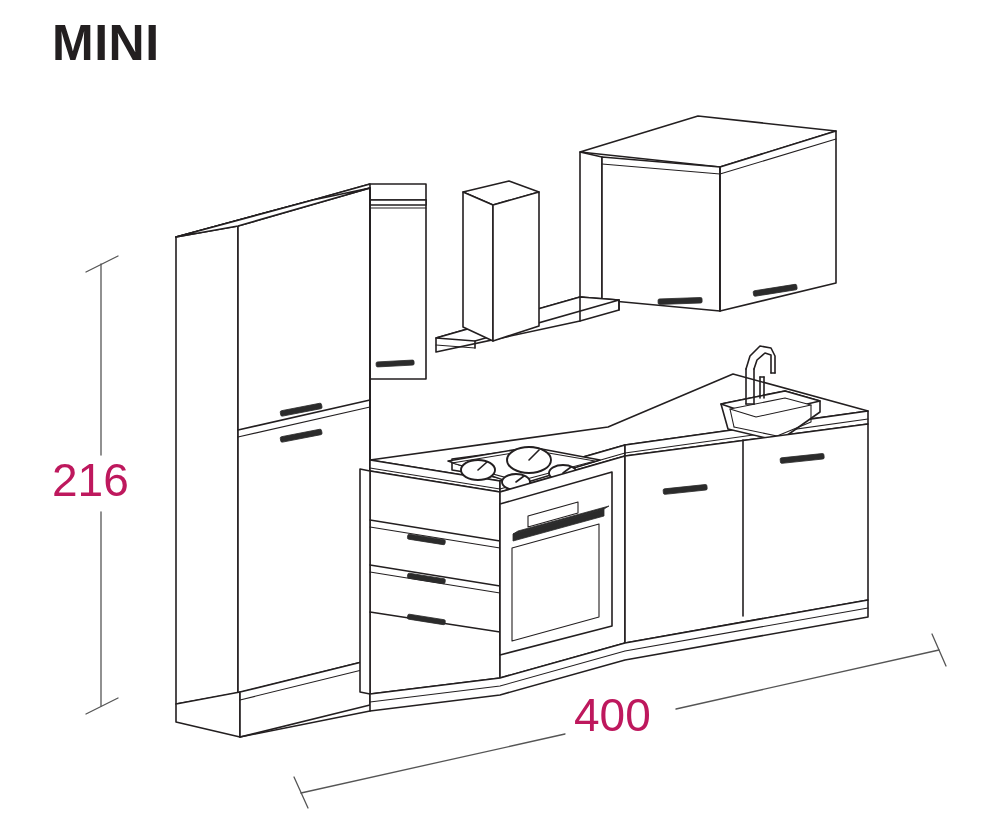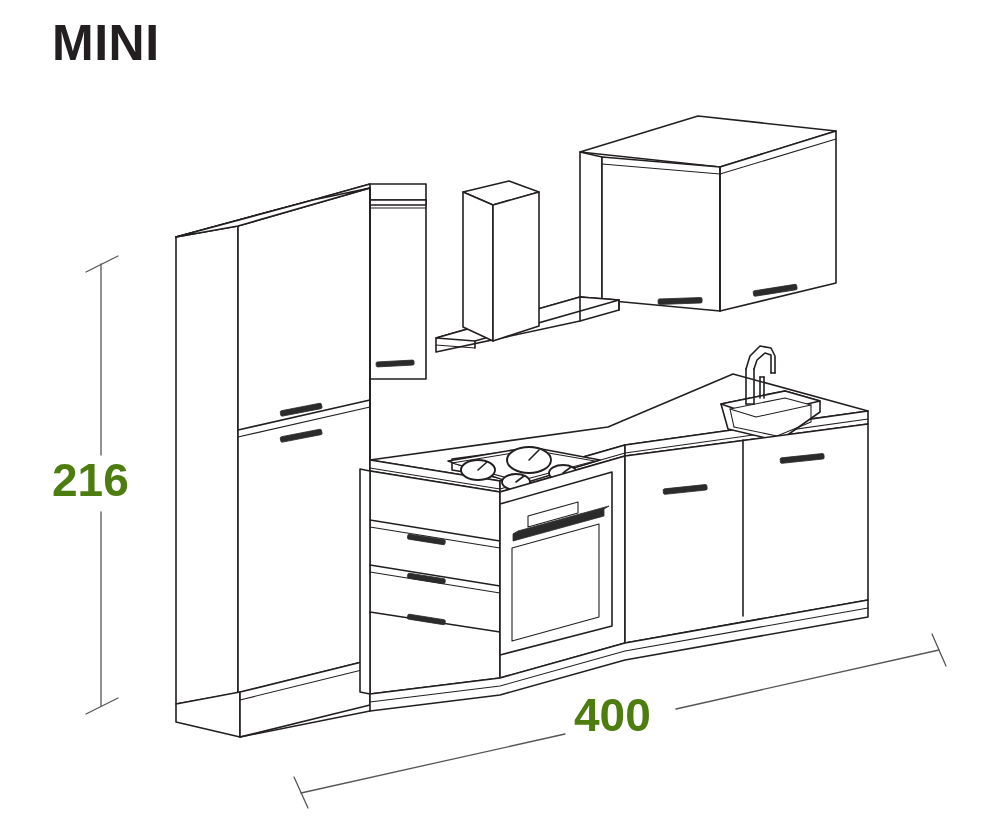--- a/index.html
+++ b/index.html
@@ -29,22 +29,22 @@
     font-size: 50px;
     font-weight: 700;
     letter-spacing: 0.5px;
     color: #231f20;
     line-height: 1;
     white-space: pre;
   }
   .dim-text {
     position: absolute;
     font-family: "Liberation Sans", sans-serif;
-    font-weight: 700;
-    color: #4d7c0f;
+    font-weight: 400;
+    color: #be185d;
     white-space: pre;
     line-height: 1;
   }
   #dim-height-text {
     left: 44px;
     top: 457px;
     font-size: 46px;
   }
   #dim-width-text {
     left: 566px;

